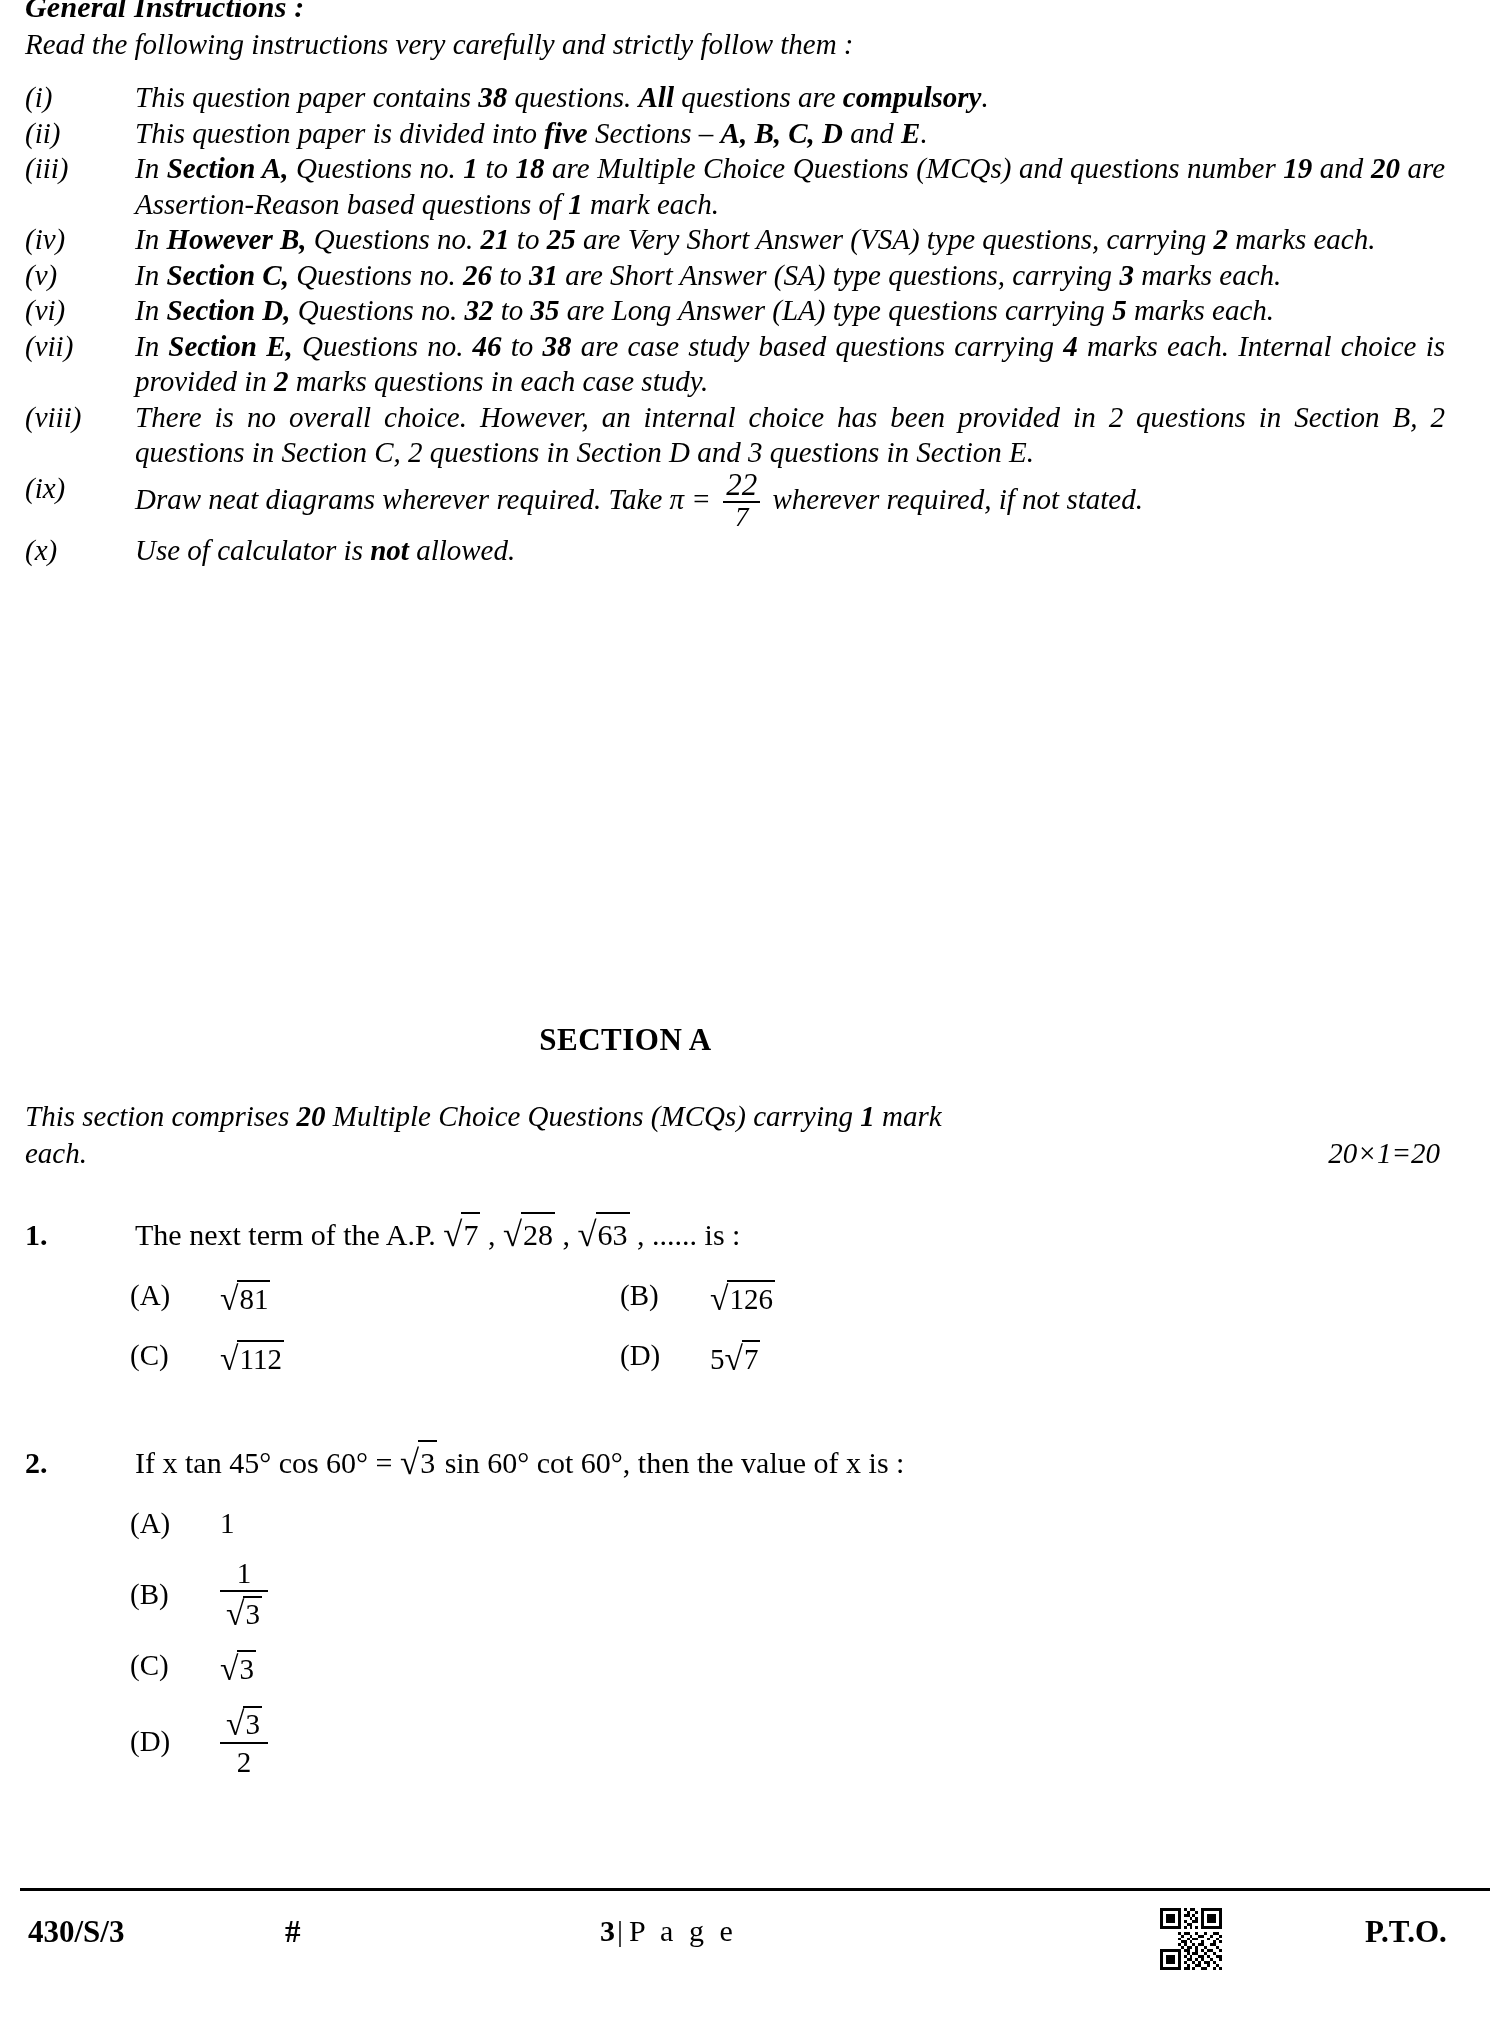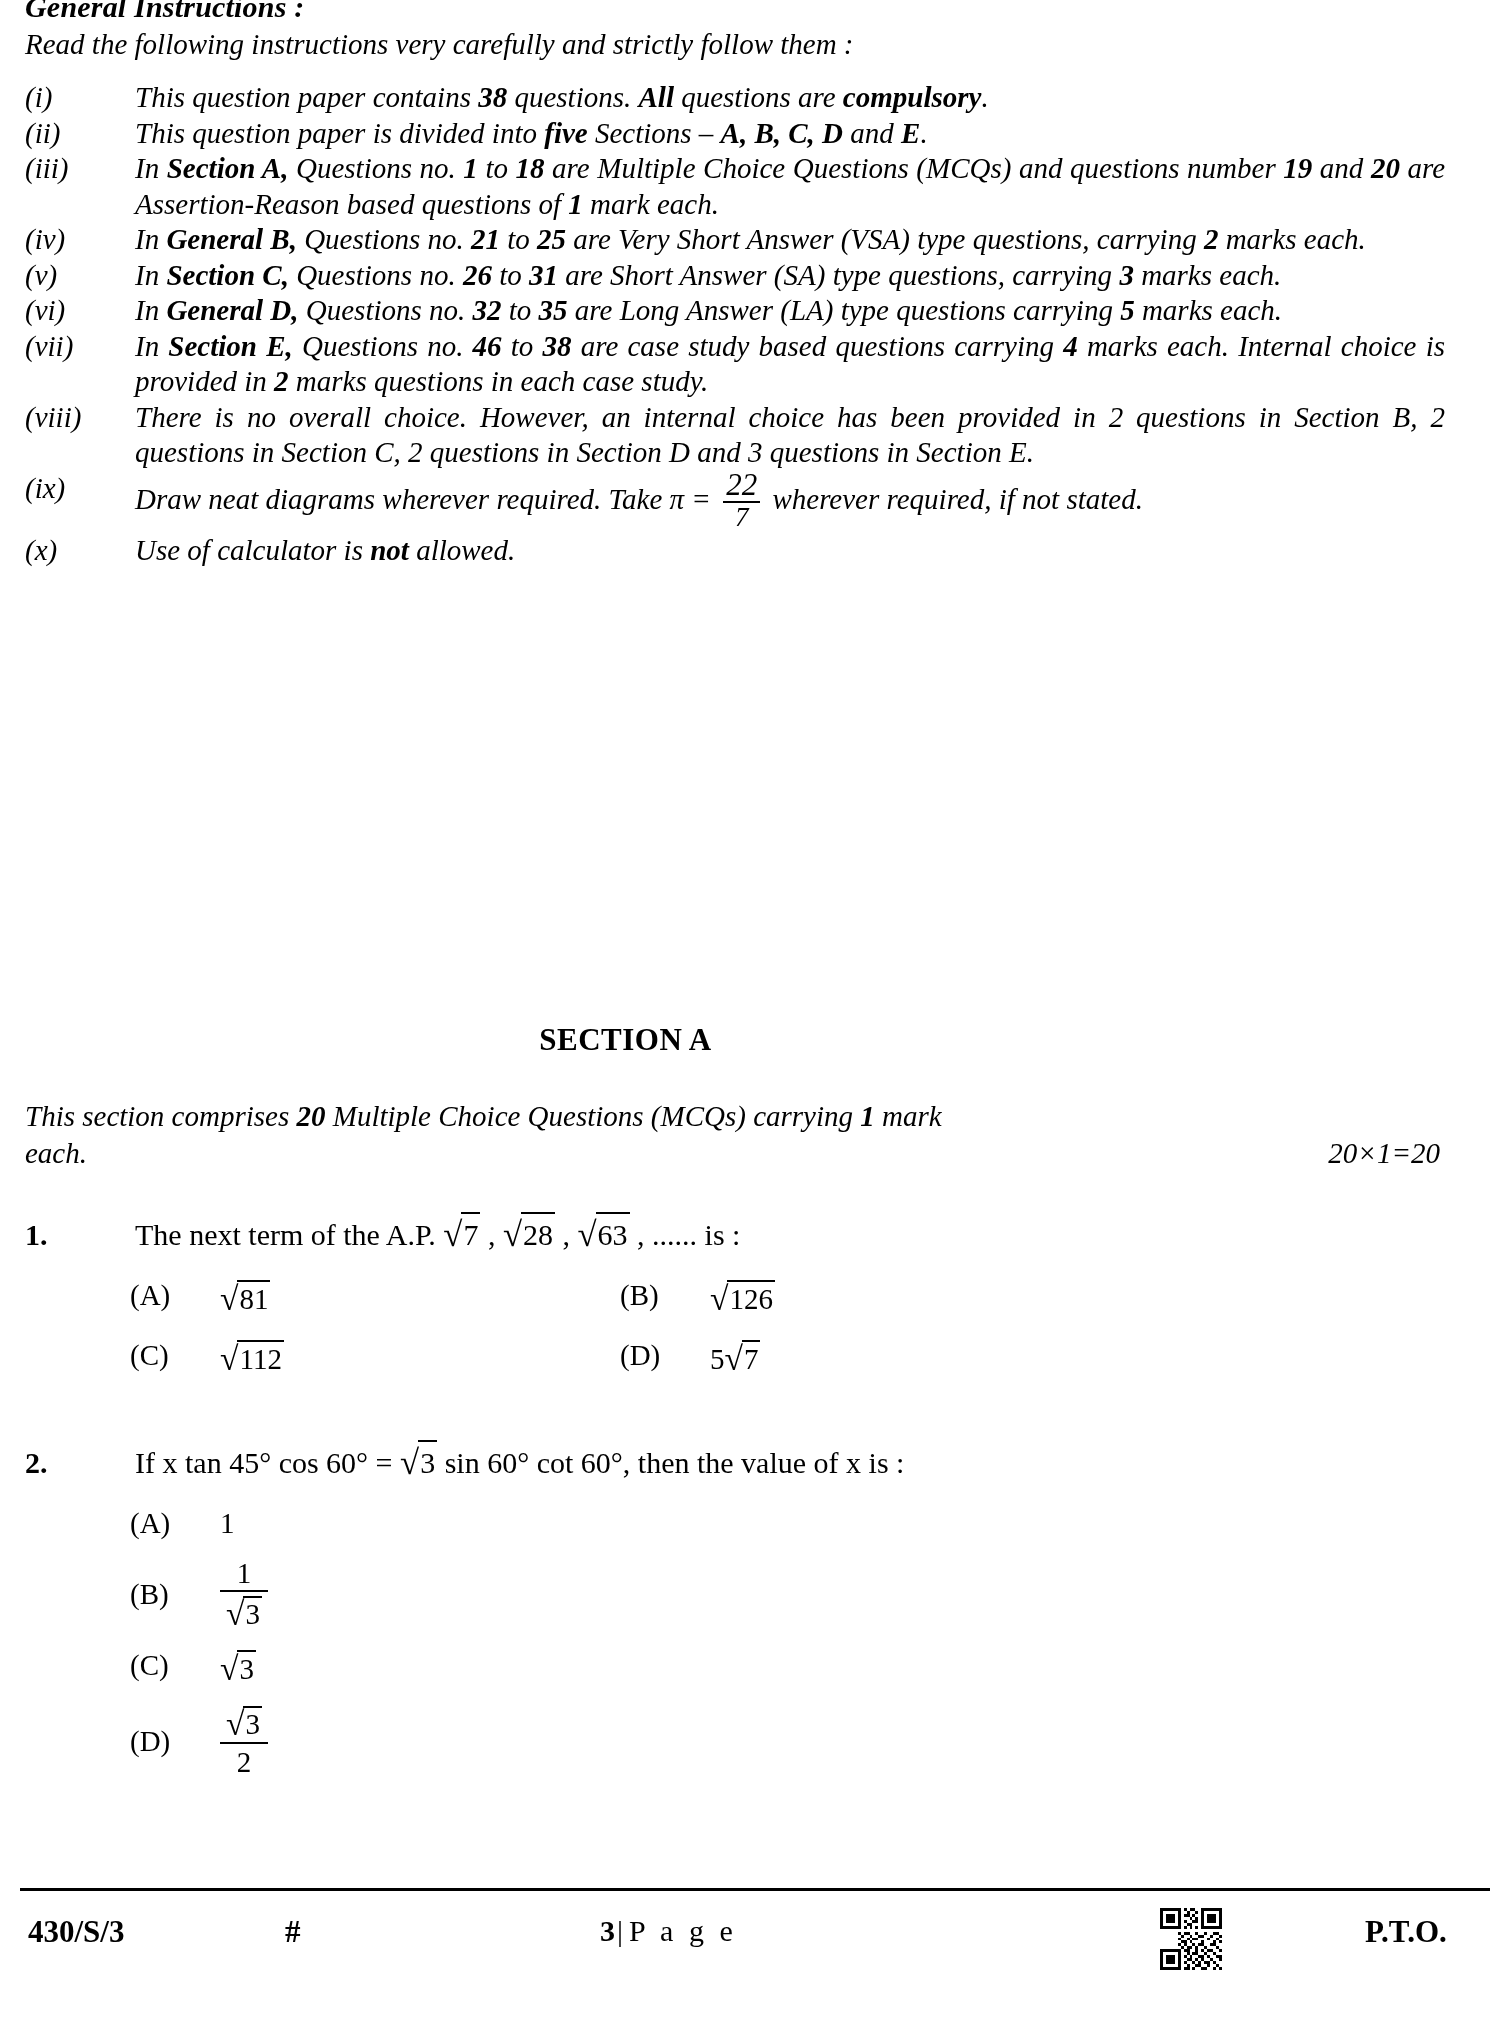--- a/index.html
+++ b/index.html
@@ -259,29 +259,29 @@
     <div class="instr-item">
       <span class="instr-num">(ii)</span>
       <span class="instr-body nojust">This question paper is divided into <b>five</b> Sections – <b>A, B, C, D</b> and <b>E</b>.</span>
     </div>
     <div class="instr-item">
       <span class="instr-num">(iii)</span>
       <span class="instr-body">In <b>Section A,</b> Questions no. <b>1</b> to <b>18</b> are Multiple Choice Questions (MCQs) and questions number <b>19</b> and <b>20</b> are Assertion-Reason based questions of <b>1</b> mark each.</span>
     </div>
     <div class="instr-item">
       <span class="instr-num">(iv)</span>
-      <span class="instr-body">In <b>General B,</b> Questions no. <b>21</b> to <b>25</b> are Very Short Answer (VSA) type questions, carrying <b>2</b> marks each.</span>
+      <span class="instr-body">In <b>However B,</b> Questions no. <b>21</b> to <b>25</b> are Very Short Answer (VSA) type questions, carrying <b>2</b> marks each.</span>
     </div>
     <div class="instr-item">
       <span class="instr-num">(v)</span>
       <span class="instr-body">In <b>Section C,</b> Questions no. <b>26</b> to <b>31</b> are Short Answer (SA) type questions, carrying <b>3</b> marks each.</span>
     </div>
     <div class="instr-item">
       <span class="instr-num">(vi)</span>
-      <span class="instr-body">In <b>General D,</b> Questions no. <b>32</b> to <b>35</b> are Long Answer (LA) type questions carrying <b>5</b> marks each.</span>
+      <span class="instr-body">In <b>Section D,</b> Questions no. <b>32</b> to <b>35</b> are Long Answer (LA) type questions carrying <b>5</b> marks each.</span>
     </div>
     <div class="instr-item">
       <span class="instr-num">(vii)</span>
       <span class="instr-body">In <b>Section E,</b> Questions no. <b>46</b> to <b>38</b> are case study based questions carrying <b>4</b> marks each. Internal choice is provided in <b>2</b> marks questions in each case study.</span>
     </div>
     <div class="instr-item">
       <span class="instr-num">(viii)</span>
       <span class="instr-body">There is no overall choice. However, an internal choice has been provided in 2 questions in Section B, 2 questions in Section C, 2 questions in Section D and 3 questions in Section E.</span>
     </div>
     <div class="instr-item">

